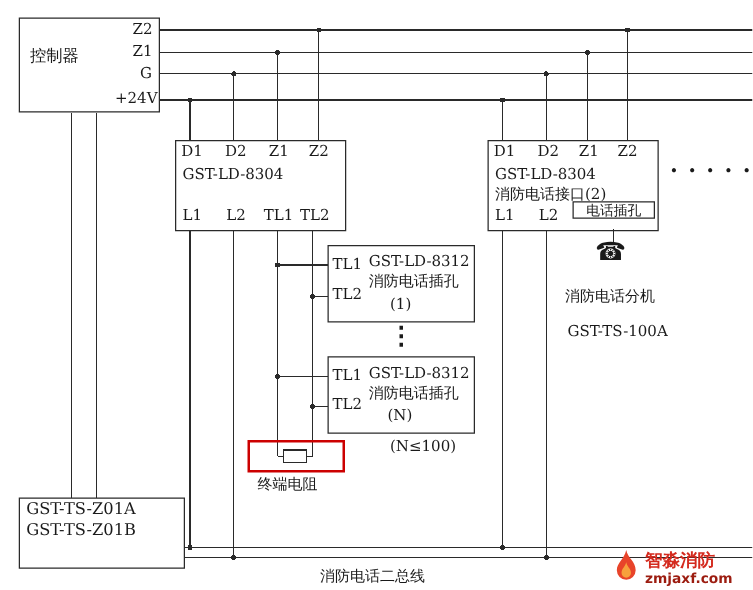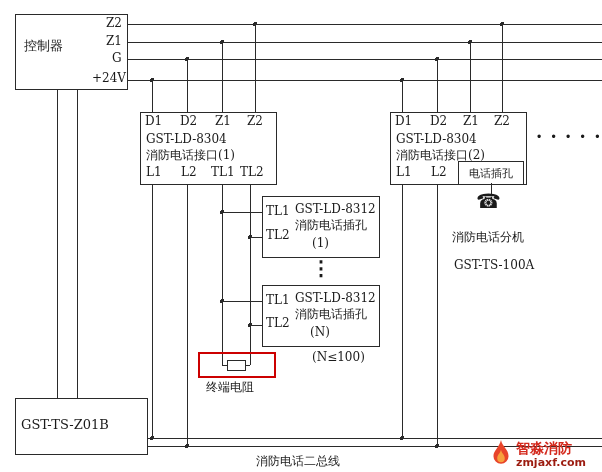--- a/index.html
+++ b/index.html
@@ -11,21 +11,21 @@
   .t12{position:absolute;font-size:12px;line-height:13px;white-space:nowrap;}
   .t13{position:absolute;font-size:13px;line-height:15px;white-space:nowrap;}
   .wiring{position:absolute;left:0;top:0;}
   .redbox{position:absolute;left:198px;top:352px;width:78px;height:26px;border:2px solid #cc0000;box-sizing:border-box;background:transparent;}
   .vdots{position:absolute;left:311px;top:257px;font-size:20px;font-weight:bold;line-height:22px;}
   .hdots{position:absolute;left:536px;top:126px;font-size:18px;font-weight:bold;letter-spacing:1px;}
   .phone{position:absolute;left:476px;top:190px;font-size:20px;line-height:22px;}
   .brand{position:absolute;left:516px;top:440px;font-size:14px;font-weight:bold;color:#d42a1e;font-family:"DejaVu Sans","Liberation Sans",sans-serif;}
   .site{position:absolute;left:516px;top:456px;font-size:11px;font-weight:bold;color:#9c1c10;font-family:"DejaVu Sans","Liberation Sans",sans-serif;}
   .flame{position:absolute;left:488px;top:439px;}
-  .jackbox{position:absolute;left:458px;top:161px;width:66px;height:24px;border:1px solid #2a2a2a;box-sizing:border-box;display:flex;align-items:center;justify-content:center;font-size:11px;}
+  .jackbox{position:absolute;left:458px;top:161px;width:66px;height:14px;border:1px solid #2a2a2a;box-sizing:border-box;display:flex;align-items:center;justify-content:center;font-size:11px;}
 </style>
 </head>
 <body>
 
 <div class="canvas">
 
   <svg class="wiring" width="602" height="472" viewBox="0 0 602 472" shape-rendering="crispEdges">
     <g stroke="#2a2a2a" stroke-width="1">
       <line x1="128" y1="24" x2="602" y2="24"></line>
       <line x1="128" y1="42" x2="602" y2="42"></line>
@@ -88,21 +88,20 @@
   <div class="t12" style="left:106px;top:35px;">Z1</div>
   <div class="t12" style="left:112px;top:52px;">G</div>
   <div class="t12" style="left:92px;top:72px;">+24V</div>
 
   <div class="box" style="left:140px;top:112px;width:137px;height:73px;"></div>
   <div class="t12" style="left:145px;top:115px;">D1</div>
   <div class="t12" style="left:180px;top:115px;">D2</div>
   <div class="t12" style="left:215px;top:115px;">Z1</div>
   <div class="t12" style="left:247px;top:115px;">Z2</div>
   <div class="t12" style="left:146px;top:133px;">GST-LD-8304</div>
-  <div class="t12" style="left:146px;top:149px;">消防电话接口(1)</div>
   <div class="t12" style="left:146px;top:166px;">L1</div>
   <div class="t12" style="left:181px;top:166px;">L2</div>
   <div class="t12" style="left:211px;top:166px;">TL1</div>
   <div class="t12" style="left:240px;top:166px;">TL2</div>
 
   <div class="box" style="left:390px;top:112px;width:137px;height:73px;"></div>
   <div class="t12" style="left:395px;top:115px;">D1</div>
   <div class="t12" style="left:430px;top:115px;">D2</div>
   <div class="t12" style="left:463px;top:115px;">Z1</div>
   <div class="t12" style="left:494px;top:115px;">Z2</div>
@@ -133,20 +132,21 @@
   <div class="t12" style="left:295px;top:292px;">GST-LD-8312</div>
   <div class="t12" style="left:295px;top:308px;">消防电话插孔</div>
   <div class="t12" style="left:310px;top:326px;">(N)</div>
 
   <div class="t12" style="left:312px;top:351px;">(N≤100)</div>
 
   <div class="redbox"></div>
   <div class="t12" style="left:206px;top:381px;">终端电阻</div>
 
   <div class="box" style="left:15px;top:398px;width:133px;height:57px;"></div>
+  <div class="t13" style="left:21px;top:400px;">GST-TS-Z01A</div>
   <div class="t13" style="left:21px;top:417px;">GST-TS-Z01B</div>
 
   <div class="t12" style="left:256px;top:455px;">消防电话二总线</div>
 
   <div class="hdots">· · · · ·</div>
 
   <svg class="flame" width="26" height="28" viewBox="0 0 24 26">
     <path d="M12 1 C13 7 19 9.5 19 16 a7 7 0 0 1 -14 0 C5 10.5 10.5 8 12 1 Z" fill="#e8442a"></path>
     <path d="M12 10 C12.6 13.5 15.5 14.5 15.5 18 a3.5 3.5 0 0 1 -7 0 C8.5 14.5 11.2 13.5 12 10 Z" fill="#f7a03c"></path>
   </svg>

